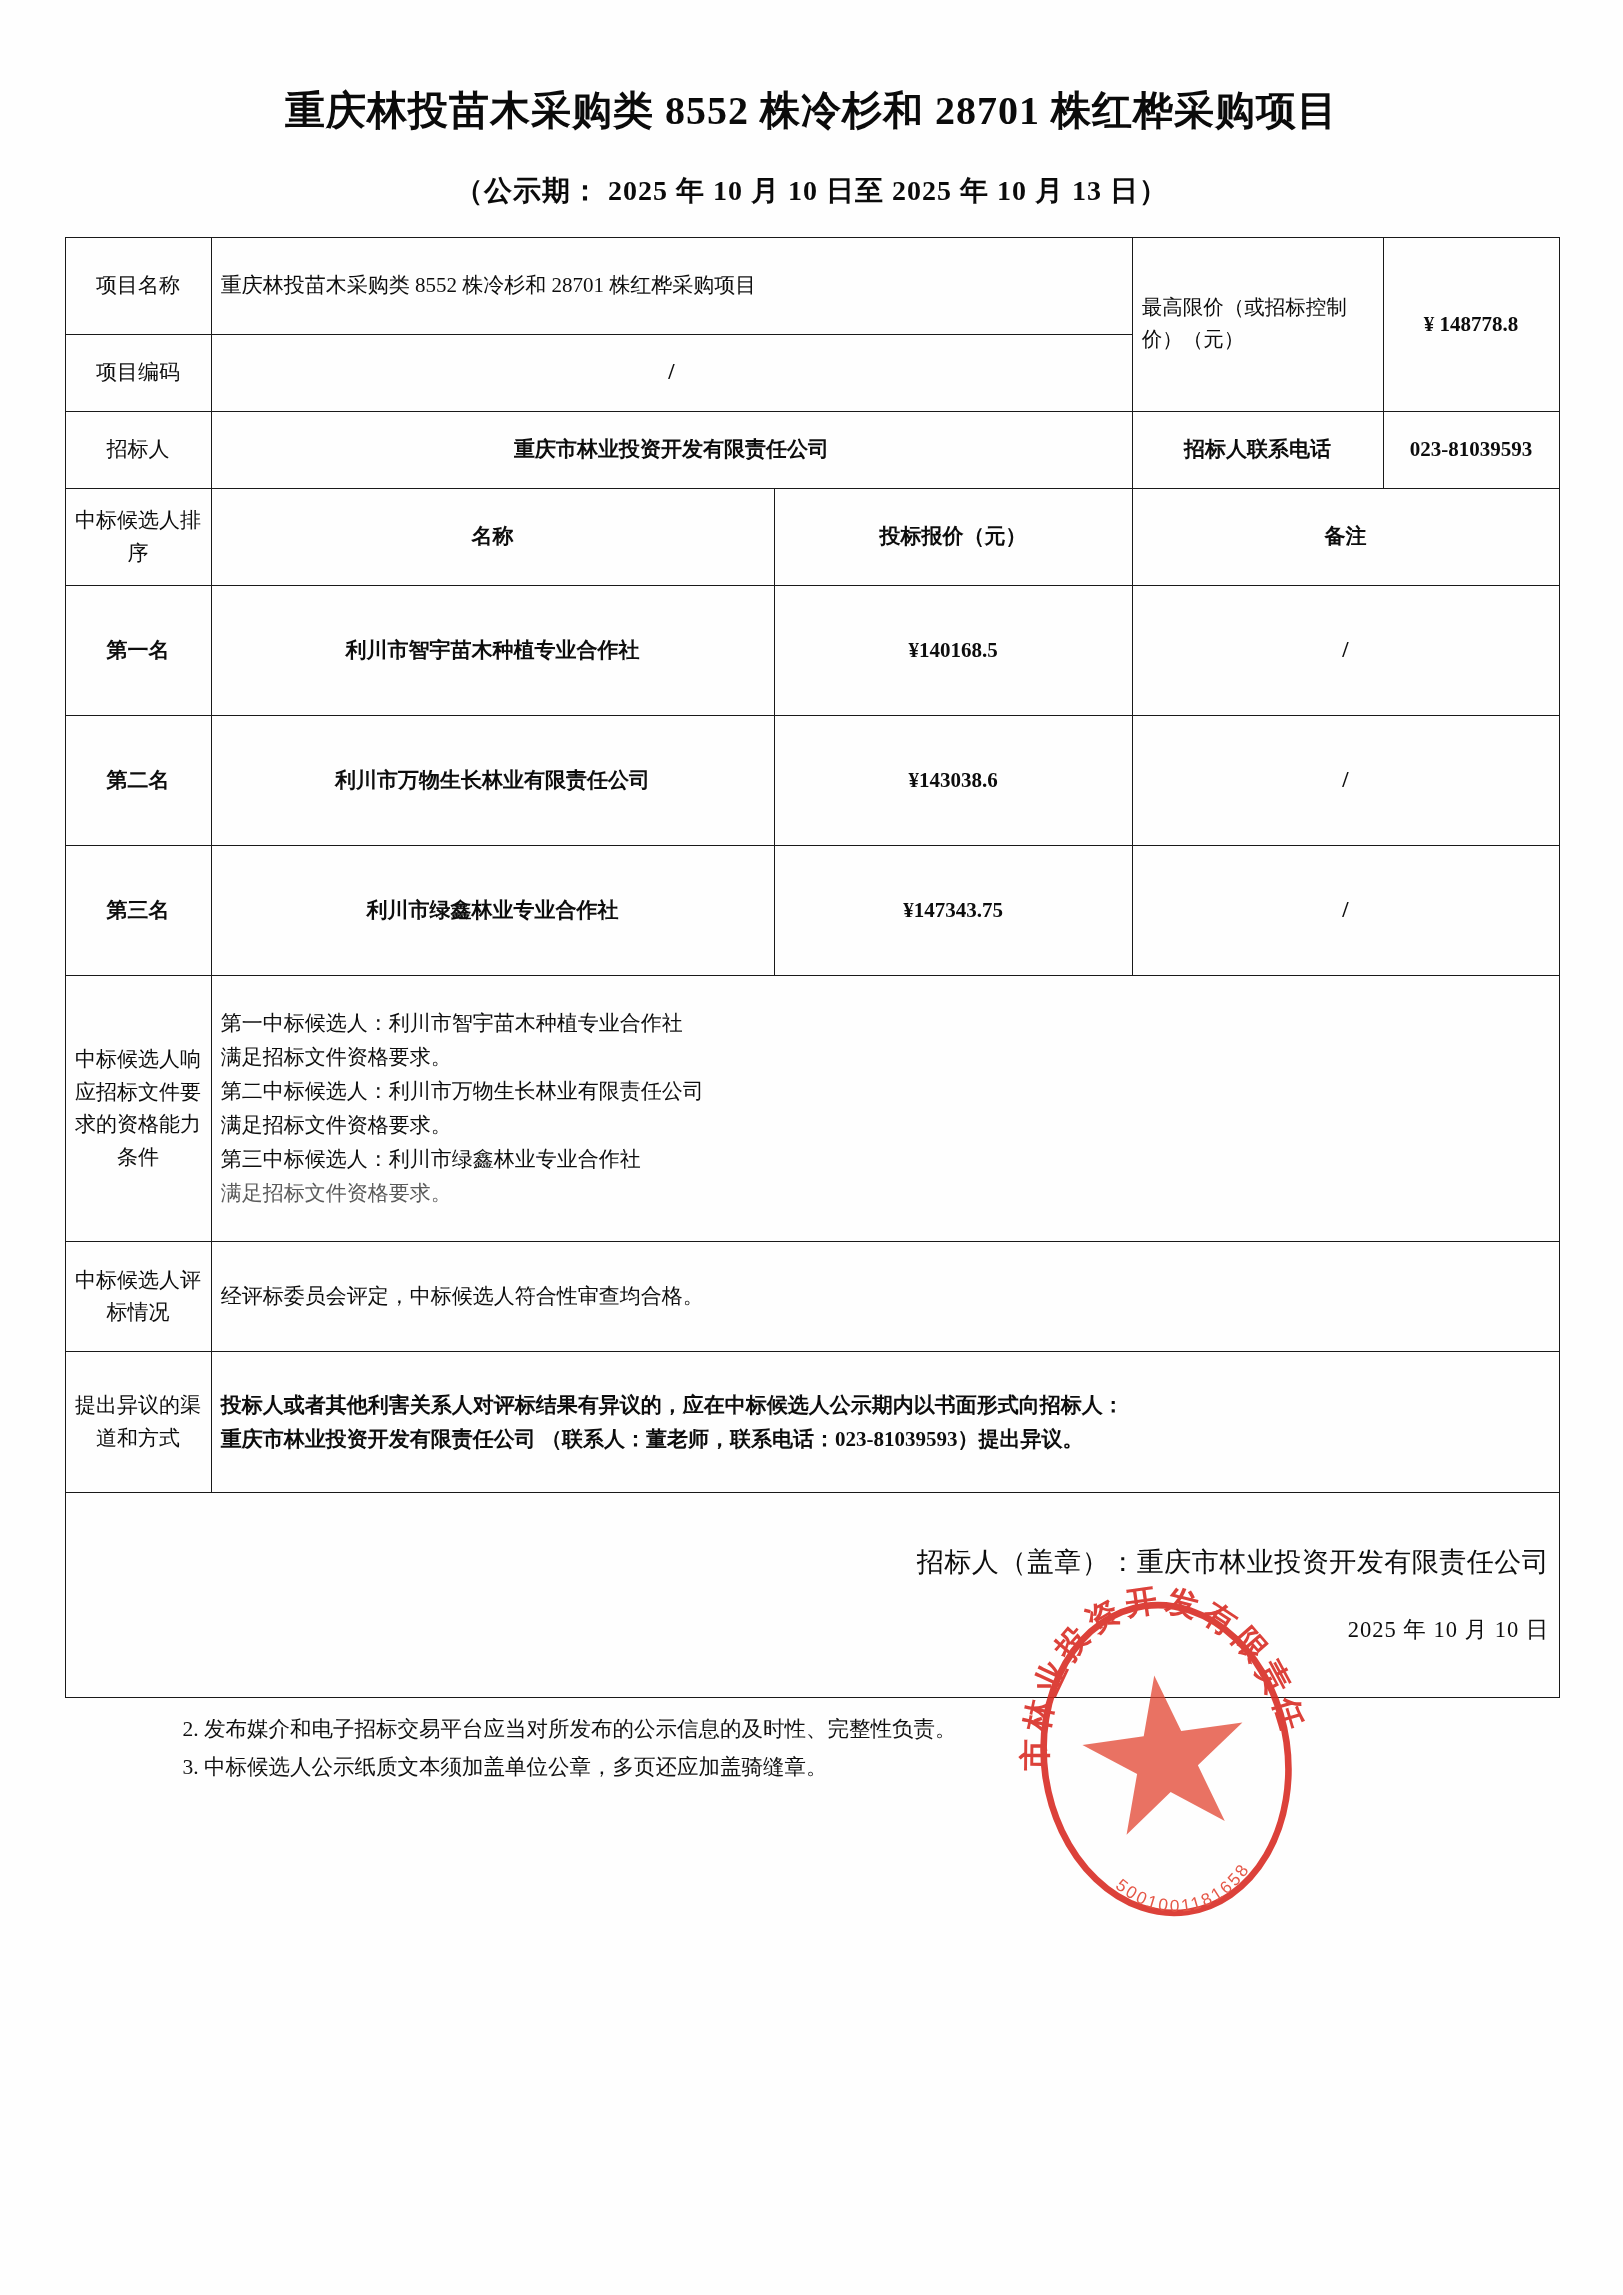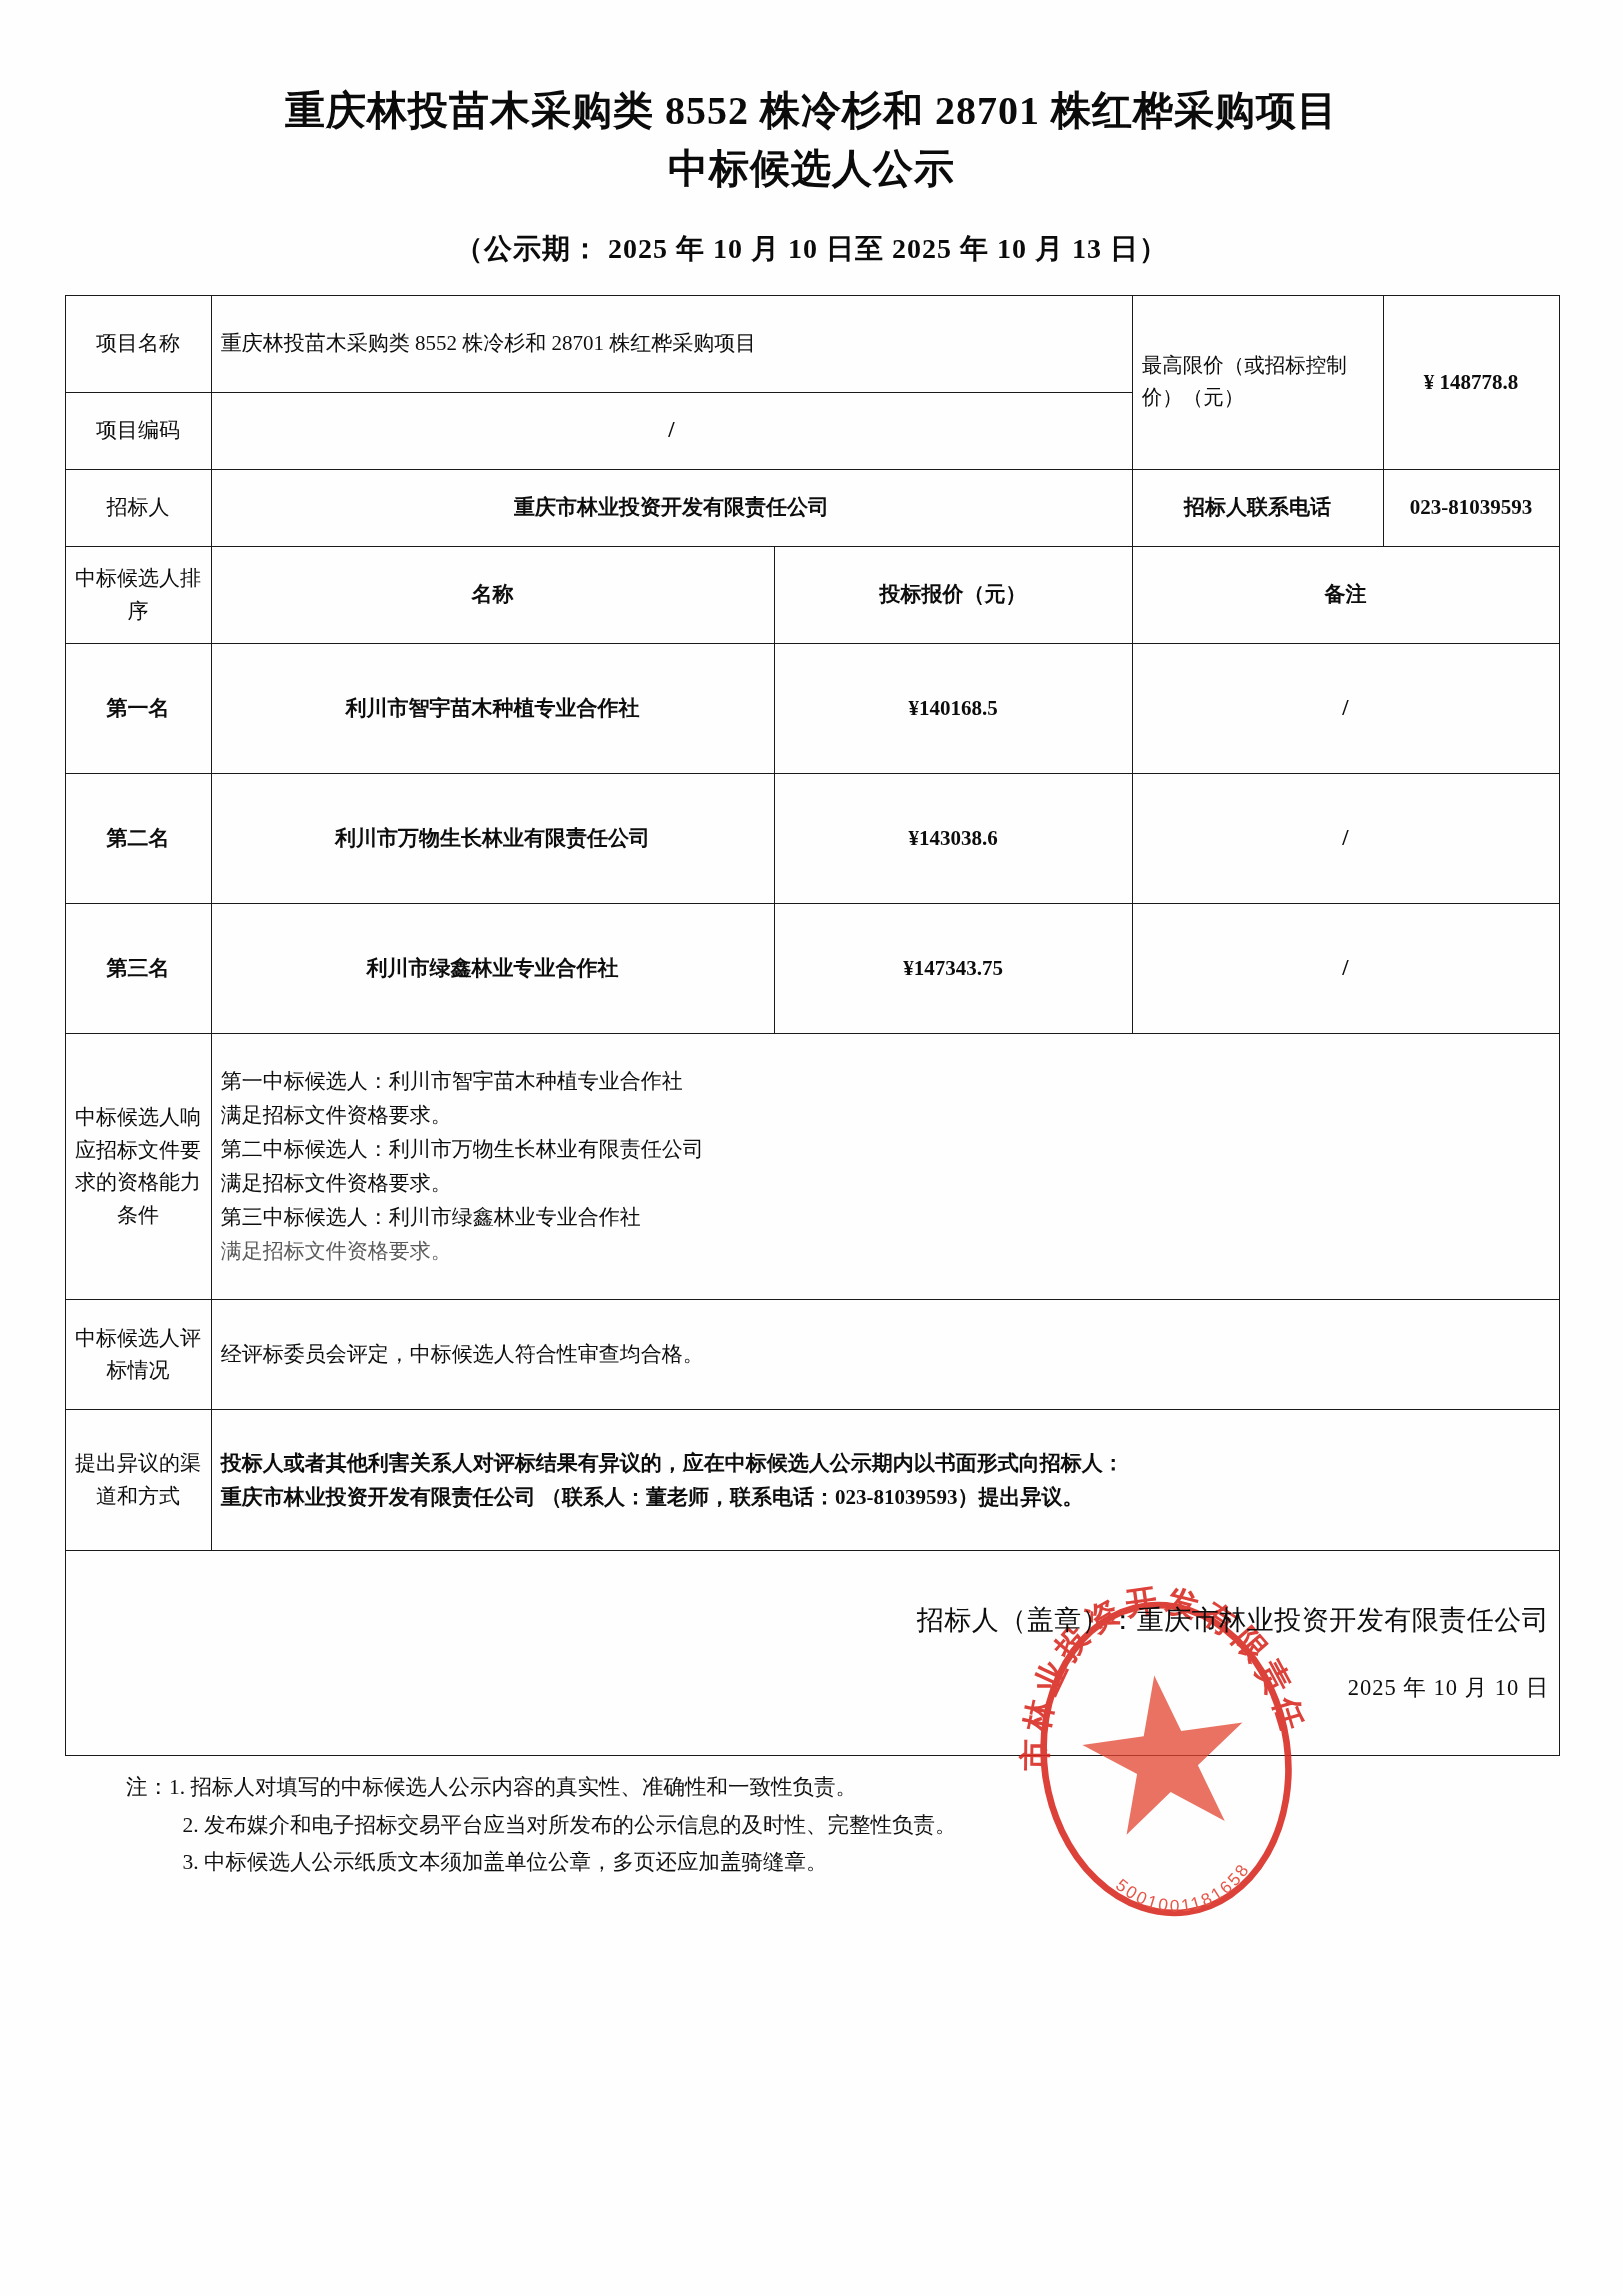--- a/index.html
+++ b/index.html
@@ -150,21 +150,20 @@
   .notes .n0 { padding-left: 20.5px; }
   .notes .n  { padding-left: 77px; }
 </style>
 </head>
 <body>
 
 <div class="page">
 
   <div class="title-block">
     <div class="doc-title-line">重庆林投苗木采购类 8552 株冷杉和 28701 株红桦采购项目</div>
-    <div class="doc-title-line">中标候选人公示</div>
     <div class="doc-period">（公示期： 2025 年 10 月 10 日至 2025 年 10 月 13 日）</div>
   </div>
 
   <div class="tbl-wrap">
     <table class="main">
       <colgroup>
         <col style="width:146px">
         <col style="width:563px">
         <col style="width:358px">
         <col style="width:251px">
@@ -266,21 +265,18 @@
         <textPath href="#arcTop" startOffset="50%" text-anchor="middle">重庆市林业投资开发有限责任公司</textPath>
       </text>
       <text font-family="'Liberation Sans', sans-serif" font-size="34" fill="#e2412f" letter-spacing="5">
         <textPath href="#arcBot" startOffset="50%" text-anchor="middle">5001001181658</textPath>
       </text>
       <polygon points="330,185 367,300 488,300 390,371 427,486 330,415 233,486 270,371 172,300 293,300" fill="#e2432f" opacity="0.85"></polygon>
     </g>
   </svg>
 
   <div class="notes">
-    <div class="n0">
-      <span>注：</span><span>1. 招标人对填写的中标候选人公示内容的真实性、准确性和一致性负责。</span>
-    </div>
     <div class="n">2. 发布媒介和电子招标交易平台应当对所发布的公示信息的及时性、完整性负责。</div>
     <div class="n">3. 中标候选人公示纸质文本须加盖单位公章，多页还应加盖骑缝章。</div>
   </div>
 
 </div>
 
 
 </body></html>

